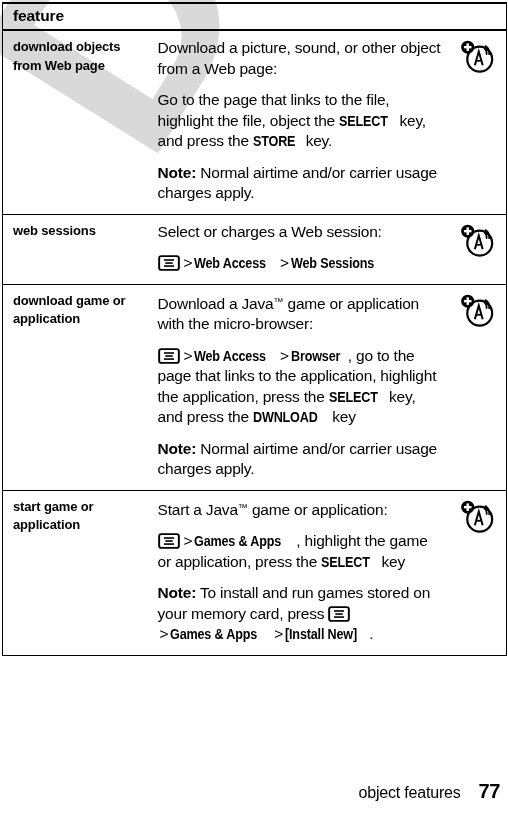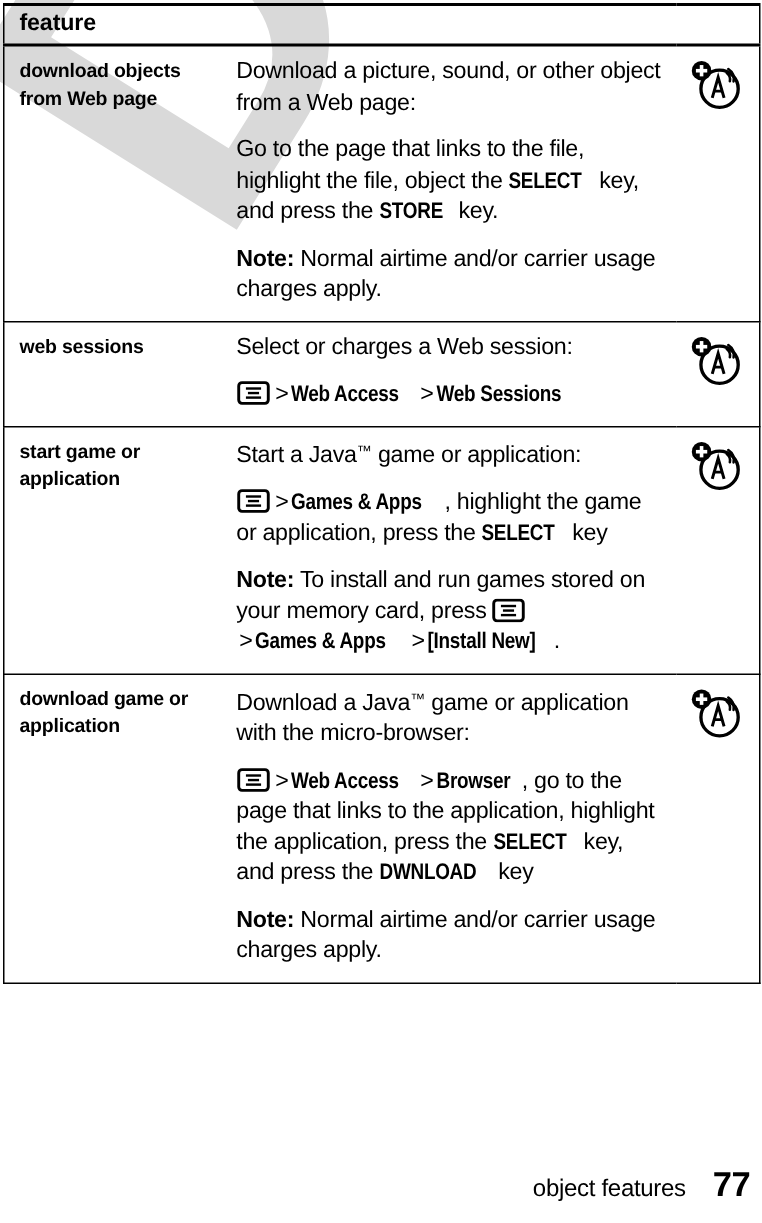--- a/index.html
+++ b/index.html
@@ -168,21 +168,21 @@
     bottom: 12px;
     width: 500px;
     text-align: right;
     white-space: nowrap;
   }
   .footer-title {
     font-size: 16px;
     letter-spacing: -0.2px;
   }
   .footer-page {
-    font-size: 23px;
+    font-size: 20px;
     font-weight: bold;
     margin-left: 18px;
     letter-spacing: -0.4px;
   }
 </style>
 </head>
 <body>
 
 <div class="watermark">
   <div class="watermark-text">DRAFT</div>
@@ -232,20 +232,48 @@
           <div class="term">web sessions</div>
         </td>
         <td class="col-desc">
           <p class="p">Select or charges a Web session:</p>
           <p class="p"><svg class="menu-icon" viewBox="0 0 26 19">
                 <rect x="1.3" y="1.3" width="23.4" height="16.4" rx="2.6" fill="none" stroke="#000" stroke-width="2.3"></rect>
                 <rect x="7" y="5" width="12" height="1.9" fill="#000"></rect>
                 <rect x="8.6" y="8.6" width="8.8" height="1.9" fill="#000"></rect>
                 <rect x="7" y="12.2" width="12" height="1.9" fill="#000"></rect>
               </svg><span class="gt">&gt;</span><span class="key">Web Access</span><span class="gt">&gt;</span><span class="key">Web Sessions</span></p>
+        </td>
+        <td class="col-icon">
+          <svg class="net-icon" viewBox="0 0 44 42">
+            <circle cx="24" cy="23.5" r="14.5" fill="none" stroke="#000" stroke-width="2.6"></circle>
+            <circle cx="10" cy="9.5" r="7.6" fill="#000"></circle>
+            <rect x="5.6" y="8.1" width="8.8" height="2.8" fill="#fff"></rect>
+            <rect x="8.6" y="5.1" width="2.8" height="8.8" fill="#fff"></rect>
+            <path d="M18.3 30.6 L22.9 14.6 L27.5 30.6" fill="none" stroke="#000" stroke-width="2.3" stroke-linejoin="miter"></path>
+            <path d="M19.9 25.4 L25.9 25.4" fill="none" stroke="#000" stroke-width="2.1"></path>
+            <path d="M29.6 11.3 q3.2 2.4 2.4 6.4" fill="none" stroke="#000" stroke-width="2" stroke-linecap="round"></path>
+            <path d="M30.8 8.2 q5.2 3.4 4.1 9.6" fill="none" stroke="#000" stroke-width="2" stroke-linecap="round"></path>
+          </svg>
+        </td>
+      </tr>
+
+      <tr class="body-row">
+        <td class="col-term">
+          <div class="term">download game or application</div>
+        </td>
+        <td class="col-desc">
+          <p class="p"><span>Download a Java</span><span class="tm">™</span><span> game or application with the micro-browser:</span></p>
+          <p class="p"><svg class="menu-icon" viewBox="0 0 26 19">
+                <rect x="1.3" y="1.3" width="23.4" height="16.4" rx="2.6" fill="none" stroke="#000" stroke-width="2.3"></rect>
+                <rect x="7" y="5" width="12" height="1.9" fill="#000"></rect>
+                <rect x="8.6" y="8.6" width="8.8" height="1.9" fill="#000"></rect>
+                <rect x="7" y="12.2" width="12" height="1.9" fill="#000"></rect>
+              </svg><span class="gt">&gt;</span><span class="key">Web Access</span><span class="gt">&gt;</span><span class="key">Browser</span><span>, go to the page that links to the application, highlight the application, press the </span><span class="key">SELECT</span><span> key, and press the </span><span class="key">DWNLOAD</span><span> key</span></p>
+          <p class="p"><span class="b">Note:</span><span> Normal airtime and/or carrier usage charges apply.</span></p>
         </td>
         <td class="col-icon">
           <svg class="net-icon" viewBox="0 0 44 42">
             <circle cx="24" cy="23.5" r="14.5" fill="none" stroke="#000" stroke-width="2.6"></circle>
             <circle cx="10" cy="9.5" r="7.6" fill="#000"></circle>
             <rect x="5.6" y="8.1" width="8.8" height="2.8" fill="#fff"></rect>
             <rect x="8.6" y="5.1" width="2.8" height="8.8" fill="#fff"></rect>
             <path d="M18.3 30.6 L22.9 14.6 L27.5 30.6" fill="none" stroke="#000" stroke-width="2.3" stroke-linejoin="miter"></path>
             <path d="M19.9 25.4 L25.9 25.4" fill="none" stroke="#000" stroke-width="2.1"></path>
             <path d="M29.6 11.3 q3.2 2.4 2.4 6.4" fill="none" stroke="#000" stroke-width="2" stroke-linecap="round"></path>
@@ -280,48 +308,20 @@
             <rect x="5.6" y="8.1" width="8.8" height="2.8" fill="#fff"></rect>
             <rect x="8.6" y="5.1" width="2.8" height="8.8" fill="#fff"></rect>
             <path d="M18.3 30.6 L22.9 14.6 L27.5 30.6" fill="none" stroke="#000" stroke-width="2.3" stroke-linejoin="miter"></path>
             <path d="M19.9 25.4 L25.9 25.4" fill="none" stroke="#000" stroke-width="2.1"></path>
             <path d="M29.6 11.3 q3.2 2.4 2.4 6.4" fill="none" stroke="#000" stroke-width="2" stroke-linecap="round"></path>
             <path d="M30.8 8.2 q5.2 3.4 4.1 9.6" fill="none" stroke="#000" stroke-width="2" stroke-linecap="round"></path>
           </svg>
         </td>
       </tr>
 
-      <tr class="body-row">
-        <td class="col-term">
-          <div class="term">download game or application</div>
-        </td>
-        <td class="col-desc">
-          <p class="p"><span>Download a Java</span><span class="tm">™</span><span> game or application with the micro-browser:</span></p>
-          <p class="p"><svg class="menu-icon" viewBox="0 0 26 19">
-                <rect x="1.3" y="1.3" width="23.4" height="16.4" rx="2.6" fill="none" stroke="#000" stroke-width="2.3"></rect>
-                <rect x="7" y="5" width="12" height="1.9" fill="#000"></rect>
-                <rect x="8.6" y="8.6" width="8.8" height="1.9" fill="#000"></rect>
-                <rect x="7" y="12.2" width="12" height="1.9" fill="#000"></rect>
-              </svg><span class="gt">&gt;</span><span class="key">Web Access</span><span class="gt">&gt;</span><span class="key">Browser</span><span>, go to the page that links to the application, highlight the application, press the </span><span class="key">SELECT</span><span> key, and press the </span><span class="key">DWNLOAD</span><span> key</span></p>
-          <p class="p"><span class="b">Note:</span><span> Normal airtime and/or carrier usage charges apply.</span></p>
-        </td>
-        <td class="col-icon">
-          <svg class="net-icon" viewBox="0 0 44 42">
-            <circle cx="24" cy="23.5" r="14.5" fill="none" stroke="#000" stroke-width="2.6"></circle>
-            <circle cx="10" cy="9.5" r="7.6" fill="#000"></circle>
-            <rect x="5.6" y="8.1" width="8.8" height="2.8" fill="#fff"></rect>
-            <rect x="8.6" y="5.1" width="2.8" height="8.8" fill="#fff"></rect>
-            <path d="M18.3 30.6 L22.9 14.6 L27.5 30.6" fill="none" stroke="#000" stroke-width="2.3" stroke-linejoin="miter"></path>
-            <path d="M19.9 25.4 L25.9 25.4" fill="none" stroke="#000" stroke-width="2.1"></path>
-            <path d="M29.6 11.3 q3.2 2.4 2.4 6.4" fill="none" stroke="#000" stroke-width="2" stroke-linecap="round"></path>
-            <path d="M30.8 8.2 q5.2 3.4 4.1 9.6" fill="none" stroke="#000" stroke-width="2" stroke-linecap="round"></path>
-          </svg>
-        </td>
-      </tr>
-
     </tbody>
   </table>
 
   <div class="footer">
     <span class="footer-title">object features</span><span class="footer-page">77</span>
   </div>
 
 </div>
 
 </body></html>

